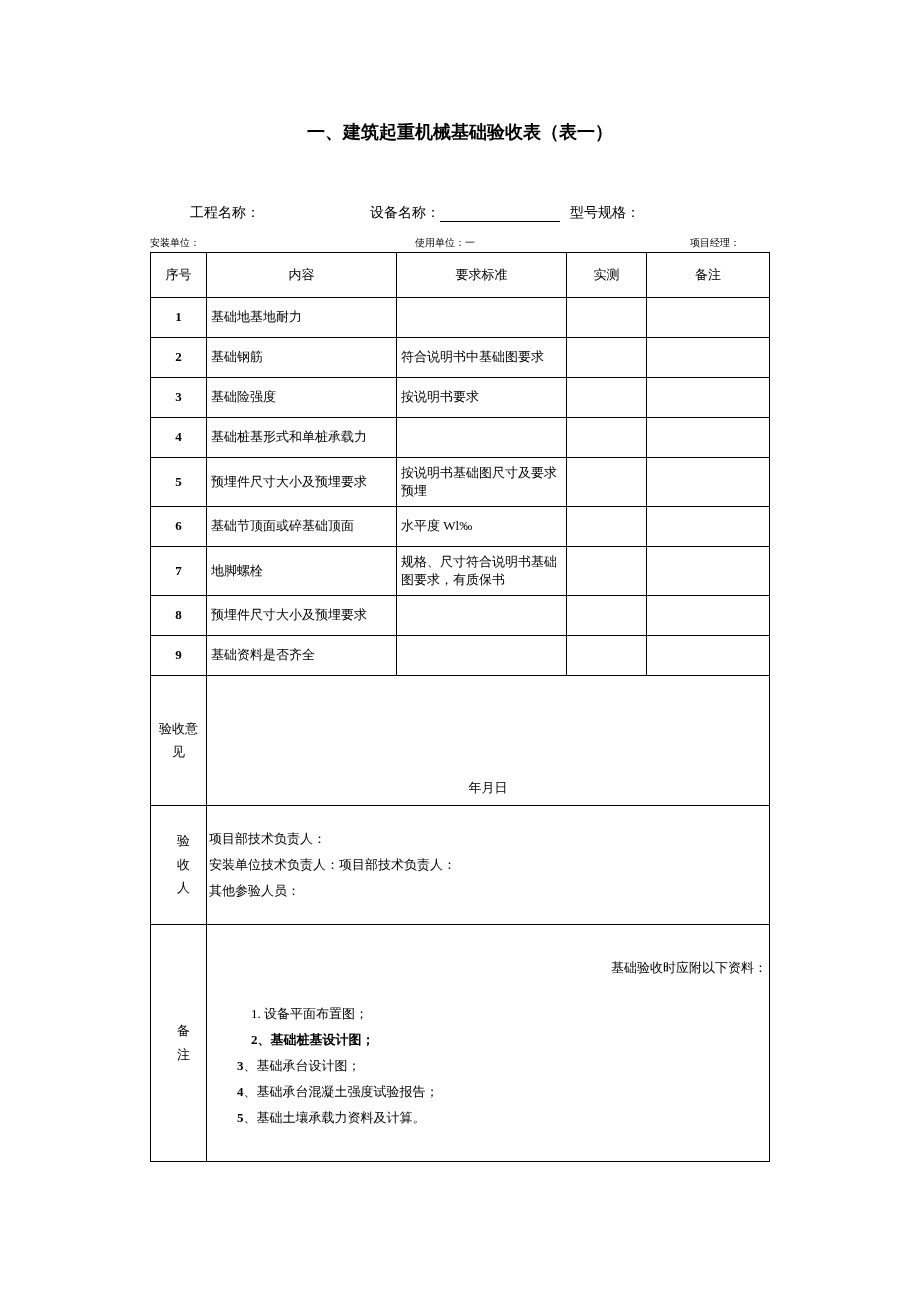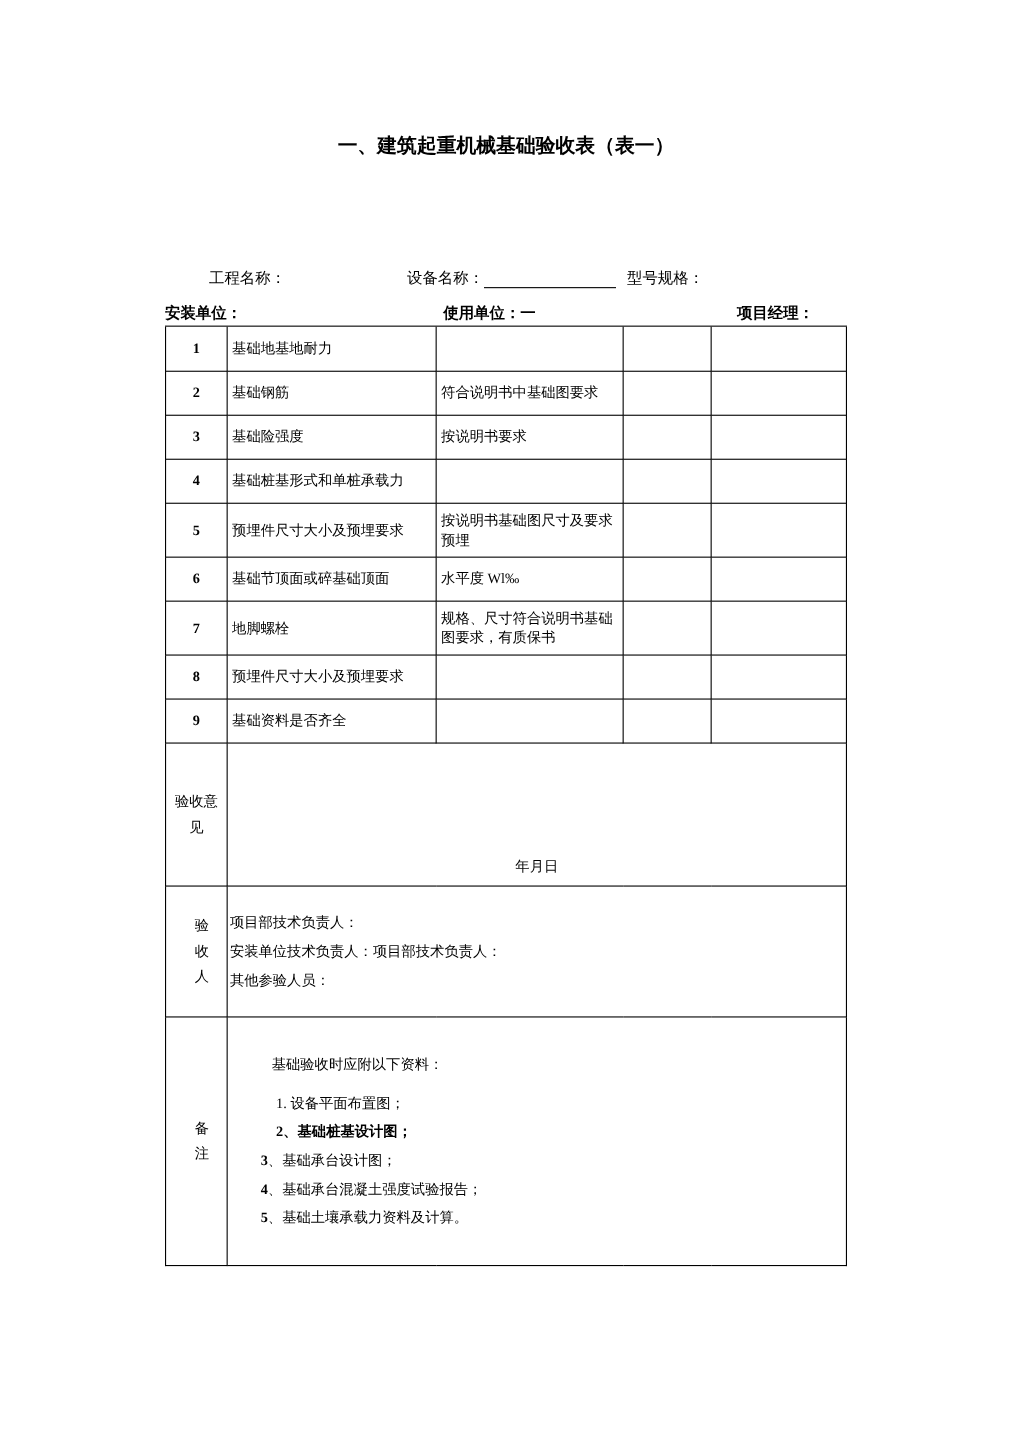--- a/index.html
+++ b/index.html
@@ -42,22 +42,21 @@
     }
     .info-line2 {
       display: flex;
       justify-content: space-between;
       border-bottom: 1px solid #000;
       padding-bottom: 2px;
     }
     .info-line2 .group {
       display: flex;
       align-items: flex-start;
-      font-size: 14px;
-      font-weight: bold;
+      font-size: 10px;
     }
     table {
       border-collapse: collapse;
       width: 100%;
       table-layout: fixed;
     }
     table td {
       border: 1px solid #000;
       padding: 6px 4px;
       font-size: 13px;
@@ -112,21 +111,22 @@
     .inspector-cell {
       line-height: 2.0;
       padding: 20px 2px;
     }
     .remarks-cell {
       line-height: 2.0;
       padding: 30px 2px 30px 30px;
     }
     .remarks-cell .lead {
       margin-left: 10px;
-      margin-bottom: 9px;
+      margin-bottom: 20px;
+      text-align: right;
     }
     .remarks-cell .item {
       margin-left: 14px;
     }
     .remarks-cell .item-b {
       margin-left: 0;
     }
     .bold {
       font-weight: bold;
     }
@@ -138,21 +138,21 @@
   </style>
 </head>
 <body>
 
 <div class="title">一、建筑起重机械基础验收表（表一）</div>
 
 <div class="info-line1">
   <div class="group" style="margin-right:110px;justify-content:center;">
     <span class="label">工程名称：</span>
   </div>
-  <div class="group" style="margin-right:10px;margin-top:40px;">
+  <div class="group" style="margin-right:10px;">
     <span class="label">设备名称：</span>
     <span class="blank" style="min-width:120px;"></span>
   </div>
   <div class="group">
     <span class="label">型号规格：</span>
   </div>
 </div>
 
 <div class="info-line2">
   <div class="group">
@@ -168,20 +168,27 @@
 
 <table>
   <colgroup>
     <col class="col-seq">
     <col class="col-content">
     <col class="col-std">
     <col class="col-meas">
     <col class="col-remark">
   </colgroup>
   <tbody>
+      <tr class="hdr">
+    <td>序号</td>
+    <td>内容</td>
+    <td>要求标准</td>
+    <td>实测</td>
+    <td>备注</td>
+  </tr>
 
   <tr class="row-tall">
     <td class="seq">1</td>
     <td>基础地基地耐力</td>
     <td></td>
     <td></td>
     <td></td>
   </tr>
   <tr class="row-tall">
     <td class="seq">2</td>

